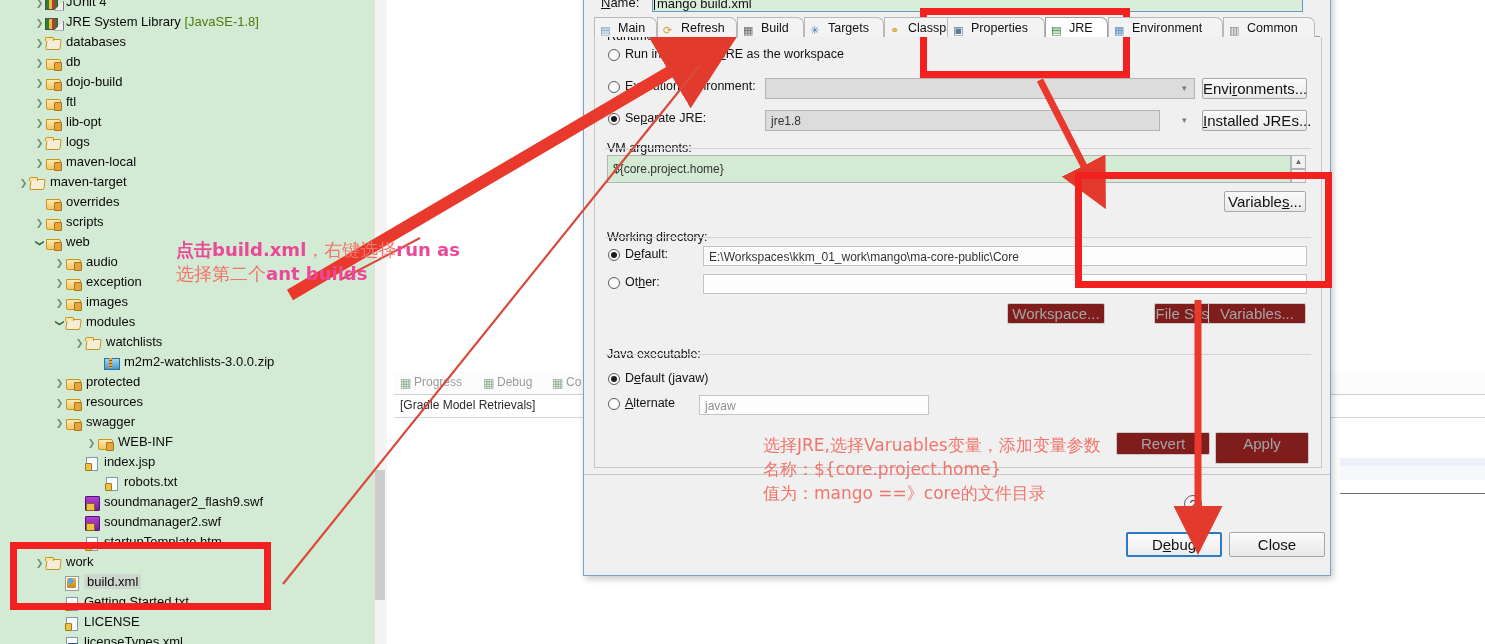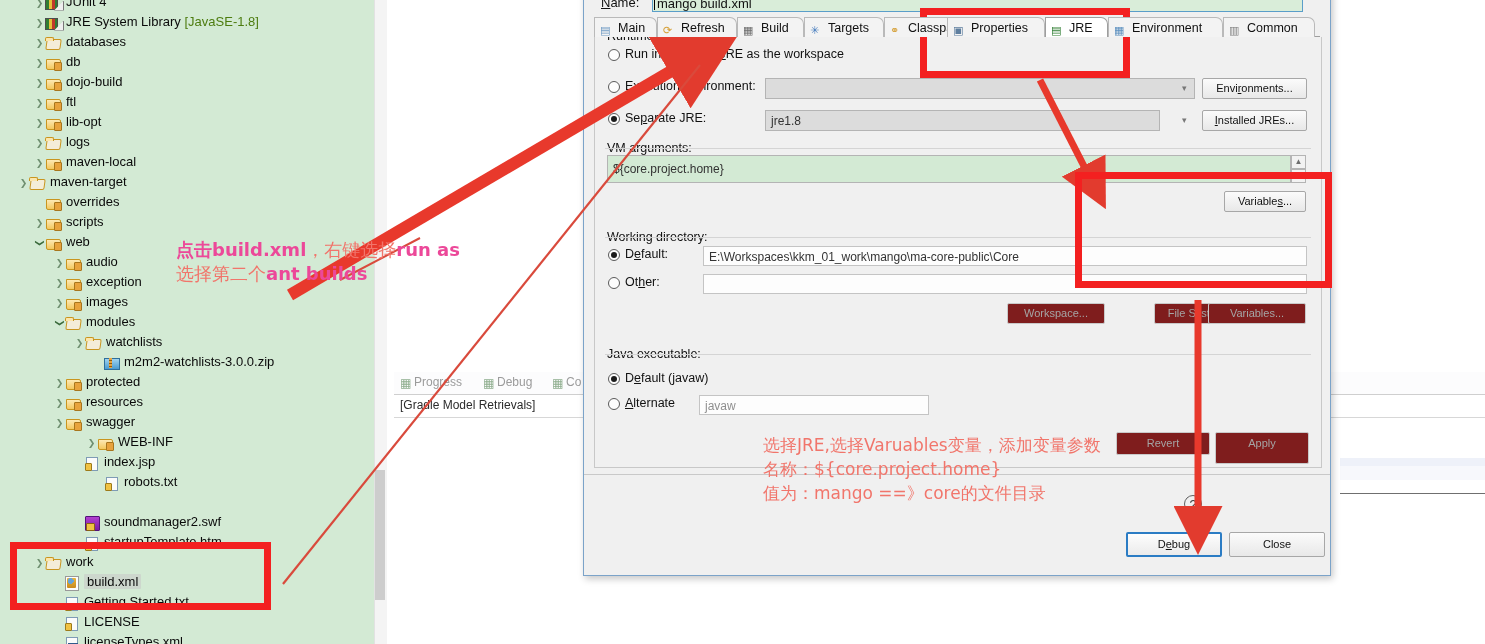--- a/index.html
+++ b/index.html
@@ -200,21 +200,21 @@
     box-sizing:border-box;font-size:12px;color:#333;line-height:20px;padding:0 5px;
     white-space:nowrap;overflow:hidden;
   }
   .tfield.white{background:#fdfdfd;border:1px solid #c4c4c4;}
   .tfield.green{background:#d3ead4;border:1px solid #b4b4b4;}
   .combo-arrow{
     position:absolute;font-size:9px;color:#777;
   }
   .btn{
     position:absolute;background:linear-gradient(#fbfbfb,#e8e8e8);
-    border:1px solid #a7a7a7;border-radius:2px;font-size:11px;color:#111;
+    border:1px solid #a7a7a7;border-radius:2px;font-size:15px;color:#111;
     text-align:center;box-sizing:border-box;white-space:nowrap;
   }
   .btn.dis{color:#a5a5a5;background:#7f1d1d;border-color:#c9c9c9;}
   .btn.primary{border:2px solid #2b7cc4;background:linear-gradient(#fdfdfd,#ebebeb);}
   .spin{
     position:absolute;width:15px;border:1px solid #b4b4b4;background:#f2f2f2;
     box-sizing:border-box;font-size:8px;color:#6e6e6e;text-align:center;
     line-height:11px;
   }
   #sep-line{position:absolute;left:0;top:513px;width:746px;height:1px;background:#c9c9c9;}
@@ -257,20 +257,21 @@
     <div class="trow" style="left: 0px; top: 292px; padding-left: 54px;"><span class="arrow">❯</span><span class="ico srcfolder"></span><span>images</span></div>
     <div class="trow" style="left: 0px; top: 312px; padding-left: 54px;"><span class="arrow open" style="transform: rotate(90deg); display: inline-block;">❯</span><span class="ico folder-open"></span><span>modules</span></div>
     <div class="trow" style="left: 0px; top: 332px; padding-left: 74px;"><span class="arrow">❯</span><span class="ico folder-open"></span><span>watchlists</span></div>
     <div class="trow" style="left: 0px; top: 352px; padding-left: 92px;"><span class="arrow"></span><span class="ico zip"></span><span>m2m2-watchlists-3.0.0.zip</span></div>
     <div class="trow" style="left: 0px; top: 372px; padding-left: 54px;"><span class="arrow">❯</span><span class="ico srcfolder"></span><span>protected</span></div>
     <div class="trow" style="left: 0px; top: 392px; padding-left: 54px;"><span class="arrow">❯</span><span class="ico srcfolder"></span><span>resources</span></div>
     <div class="trow" style="left: 0px; top: 412px; padding-left: 54px;"><span class="arrow">❯</span><span class="ico srcfolder"></span><span>swagger</span></div>
     <div class="trow" style="left: 0px; top: 432px; padding-left: 86px;"><span class="arrow">❯</span><span class="ico srcfolder"></span><span>WEB-INF</span></div>
     <div class="trow" style="left: 0px; top: 452px; padding-left: 72px;"><span class="arrow"></span><span class="ico file-lock"></span><span>index.jsp</span></div>
     <div class="trow" style="left: 0px; top: 472px; padding-left: 92px;"><span class="arrow"></span><span class="ico file-lock"></span><span>robots.txt</span></div>
+    <div class="trow" style="left: 0px; top: 492px; padding-left: 72px;"><span class="arrow"></span><span class="ico swf"></span><span>soundmanager2_flash9.swf</span></div>
     <div class="trow" style="left: 0px; top: 512px; padding-left: 72px;"><span class="arrow"></span><span class="ico swf"></span><span>soundmanager2.swf</span></div>
     <div class="trow" style="left: 0px; top: 532px; padding-left: 72px;"><span class="arrow"></span><span class="ico file-lock"></span><span>startupTemplate.htm</span></div>
     <div class="trow" style="left: 0px; top: 552px; padding-left: 34px;"><span class="arrow">❯</span><span class="ico folder-open"></span><span>work</span></div>
     <div class="trow" style="left: 0px; top: 572px; padding-left: 52px;"><span class="arrow"></span><span class="ico ant"></span><span class="sel-bg">build.xml</span></div>
     <div class="trow" style="left: 0px; top: 592px; padding-left: 52px;"><span class="arrow"></span><span class="ico file-lock"></span><span>Getting Started.txt</span></div>
     <div class="trow" style="left: 0px; top: 612px; padding-left: 52px;"><span class="arrow"></span><span class="ico file-lock"></span><span>LICENSE</span></div>
     <div class="trow" style="left: 0px; top: 632px; padding-left: 52px;"><span class="arrow"></span><span class="ico xml"></span><span>licenseTypes.xml</span></div>
   </div>
 <div id="tree-scroll-track"></div>
 <div id="tree-scroll-thumb"></div>

